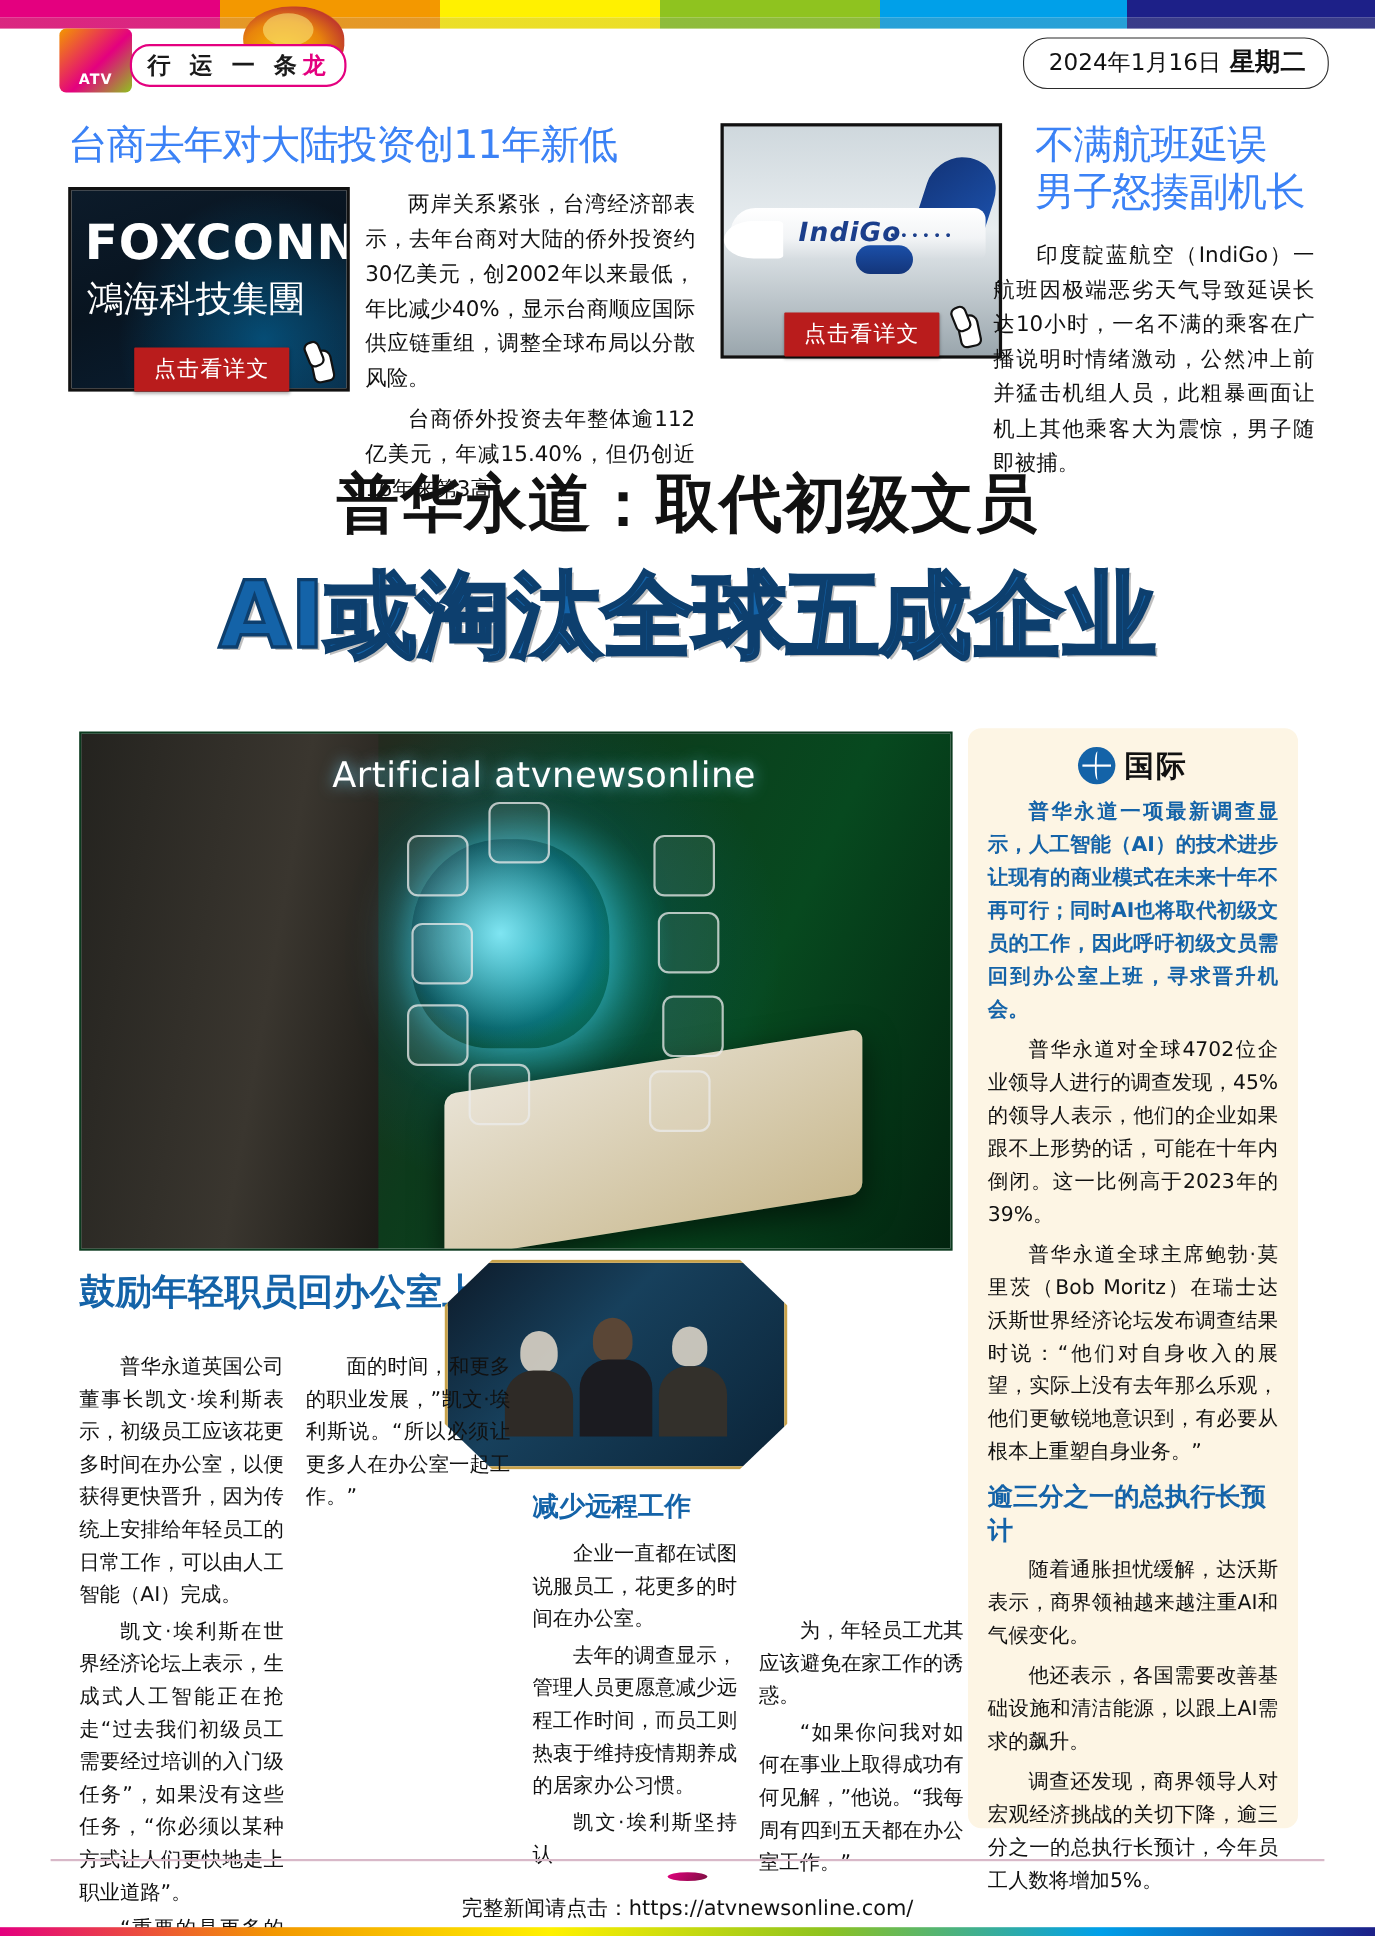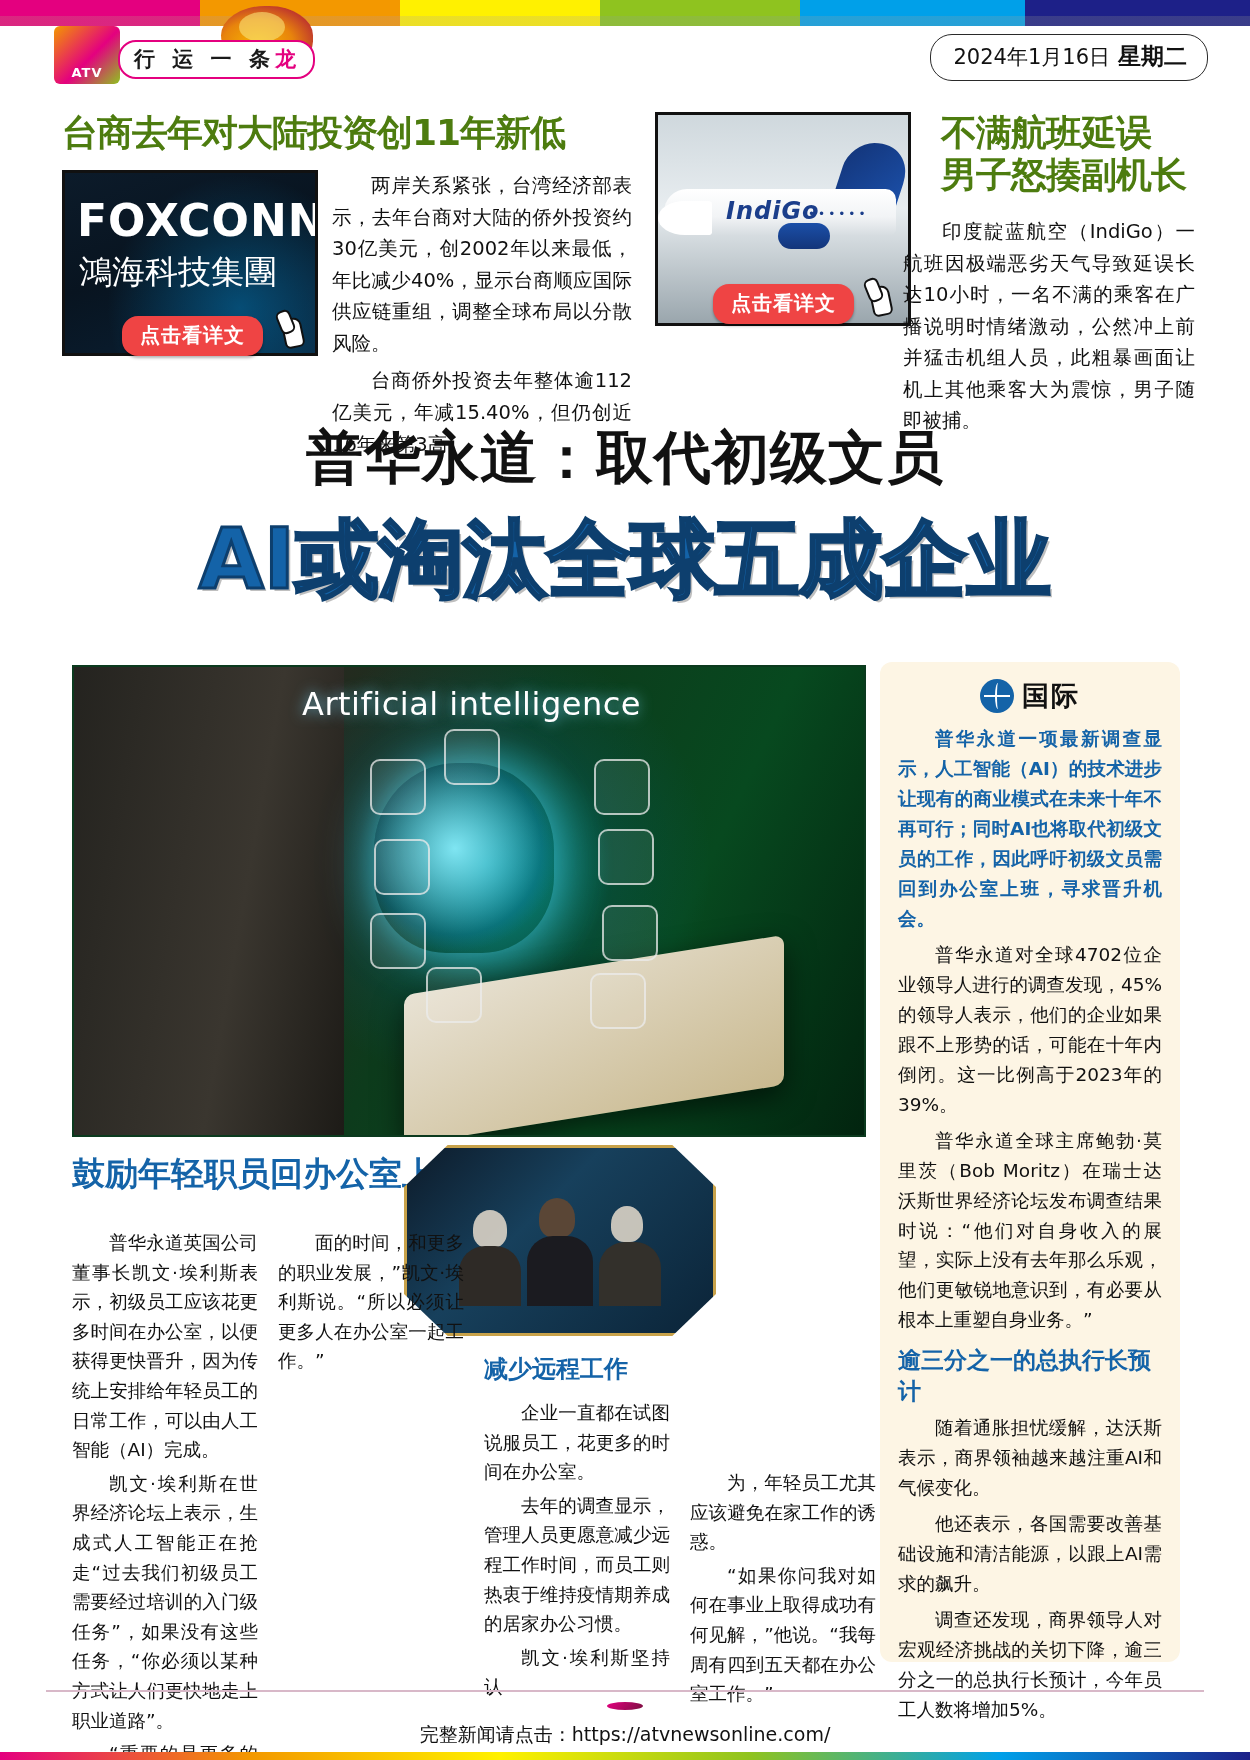--- a/index.html
+++ b/index.html
@@ -59,21 +59,21 @@
     padding:6px 20px 8px 22px;
     font-size:21px;color:#111;white-space:nowrap;
   }
   .date-box .wd{font-weight:bold;font-size:23px;margin-left:8px;}
 
   
   .top-stories{position:absolute;top:112px;left:0;width:1250px;height:300px;}
   .ts-left{position:absolute;left:62px;top:0;width:570px;}
   .ts-right{position:absolute;left:655px;top:0;width:540px;padding-left:38px;}
   .ts-head{
-    font-size:36px;font-weight:bold;color:#4d7c0f;letter-spacing:-1px;
+    font-size:36px;font-weight:normal;color:#3b82f6;letter-spacing:-1px;
     line-height:1.18;margin:0 0 12px 0;
   }
   .ts-head.r{margin-left:248px;width:290px;}
   .photo{
     position:relative;border:3px solid #111;overflow:hidden;background:#111;
   }
   .foxconn-photo{
     position:absolute;left:0;top:58px;width:250px;height:180px;
     background:
       radial-gradient(circle at 70% 75%,rgba(0,170,255,.35),rgba(0,0,0,0) 60%),
@@ -119,23 +119,23 @@
     position:absolute;left:270px;top:58px;width:300px;
     font-size:19.5px;line-height:1.62;color:#111;text-align:justify;
   }
   .ts-text p{margin:0 0 6px 0;text-indent:2em;}
   .ts-text-r{
     position:absolute;left:248px;top:104px;width:292px;
     font-size:19.5px;line-height:1.62;color:#111;text-align:justify;
   }
   .ts-text-r p{margin:0;text-indent:2em;}
   .cta{
-    position:absolute;background:#ef4444;color:#fff;
-    font-size:20px;font-weight:bold;letter-spacing:1px;
-    padding:6px 18px 7px 18px;border-radius:16px;
+    position:absolute;background:#b91c1c;color:#fff;
+    font-size:20px;font-weight:normal;letter-spacing:1px;
+    padding:6px 18px 7px 18px;border-radius:1px;
     box-shadow:0 2px 3px rgba(0,0,0,.3);
     cursor:pointer;white-space:nowrap;
   }
   .cta.l{left:60px;top:204px;}
   .cta.r{left:58px;top:172px;}
   .hand{
     position:absolute;width:34px;height:38px;
   }
   .hand:before{
     content:"";position:absolute;left:6px;top:8px;width:16px;height:26px;
@@ -333,21 +333,21 @@
   </div>
 </div>
 
 <div class="main-head">
   <h1 class="mh1">普华永道：取代初级文员</h1>
   <h1 class="mh2">AI或淘汰全球五成企业</h1>
 </div>
 
 <div class="main-photo">
   <div class="ai-suit"></div>
-  <div class="ai-title">Artificial intelligence</div>
+  <div class="ai-title">Artificial atvnewsonline</div>
   <div class="ai-head"></div>
   <div class="ai-tab"></div>
   <div class="ai-icon" style="left:296px;top:92px;"></div>
   <div class="ai-icon" style="left:370px;top:62px;"></div>
   <div class="ai-icon" style="left:300px;top:172px;"></div>
   <div class="ai-icon" style="left:296px;top:246px;"></div>
   <div class="ai-icon" style="left:352px;top:300px;"></div>
   <div class="ai-icon" style="left:520px;top:92px;"></div>
   <div class="ai-icon" style="left:524px;top:162px;"></div>
   <div class="ai-icon" style="left:528px;top:238px;"></div>

